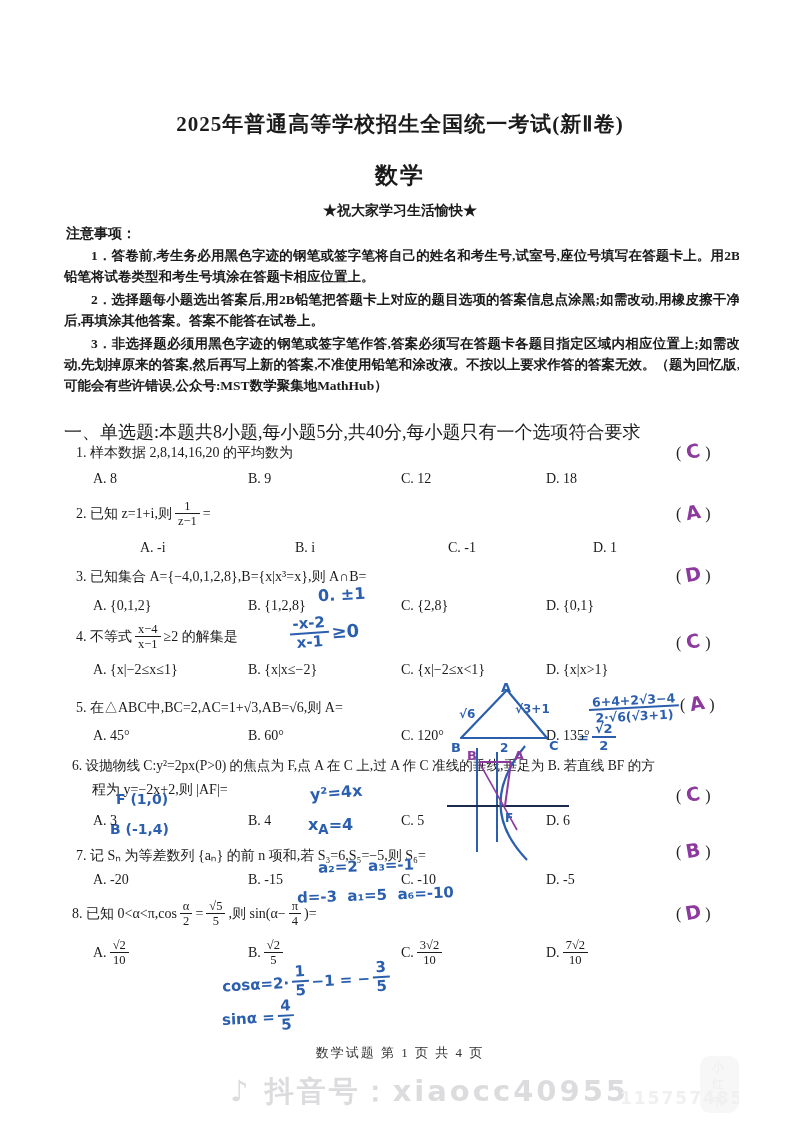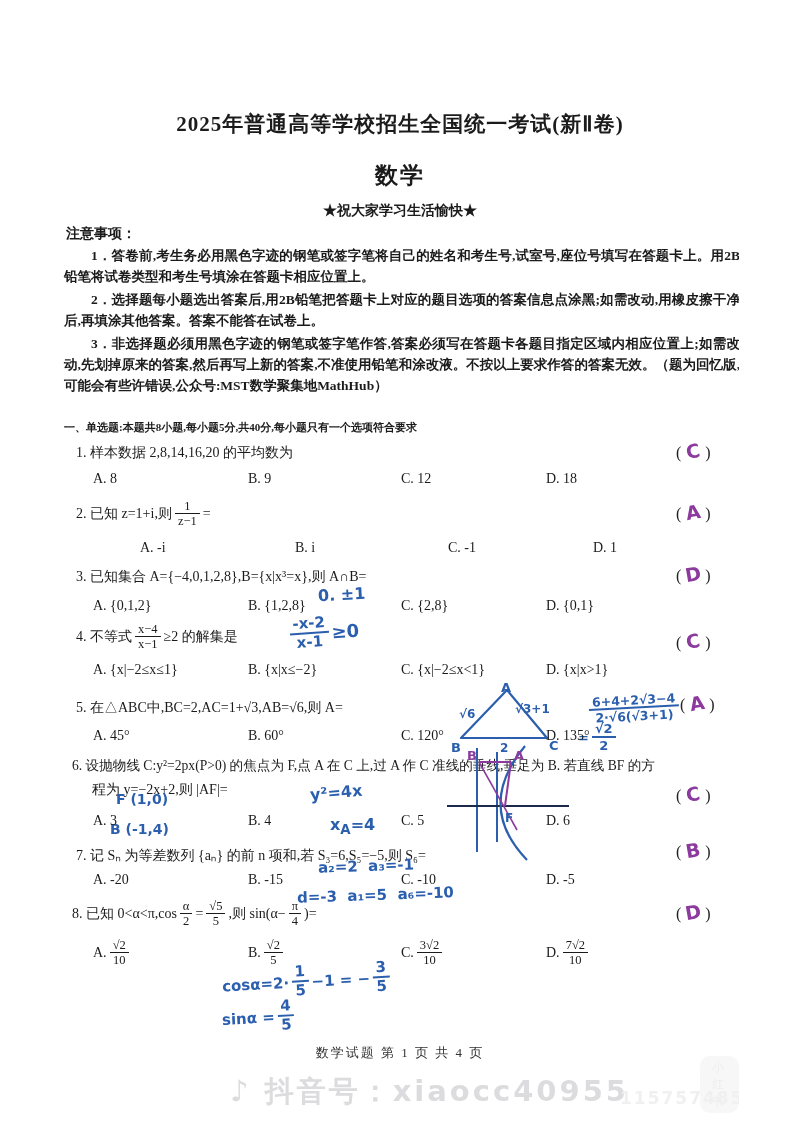--- a/index.html
+++ b/index.html
@@ -5,21 +5,21 @@
   html,body{margin:0;padding:0;background:#ffffff;}
   .page{position:relative;width:739px;height:1132px;background:#ffffff;overflow:hidden;
         font-family:"Liberation Serif", serif;color:#1b1b1b;}
   .abs{position:absolute;}
   .center{left:0;width:800px;text-align:center;}
   .title{font-size:21px;font-weight:700;letter-spacing:1px;}
   .subject{font-size:23px;font-weight:700;letter-spacing:2px;}
   .greeting{font-size:14px;font-weight:700;}
   .noteshead{font-size:14px;font-weight:700;}
   .notep{left:64px;width:676px;font-size:13.5px;line-height:21px;text-align:justify;text-indent:2em;font-weight:600;}
-  .sechead{font-size:11px;font-weight:700;}
+  .sechead{font-size:18px;font-weight:400;}
   .stem{font-size:14px;white-space:nowrap;}
   .flexrow{display:flex;align-items:center;gap:3px;}
   .frac{display:inline-block;text-align:center;vertical-align:middle;font-size:12.5px;line-height:1.15;}
   .frac .fn{display:block;border-bottom:1px solid #1b1b1b;padding:0 3px;}
   .frac .fd{display:block;padding:0 3px;}
   .optrow{left:0;width:800px;height:22px;}
   .o{position:absolute;top:0;font-size:14px;white-space:nowrap;}
   .oa{left:93px;}.ob{left:248px;}.oc{left:401px;}.od{left:546px;}
   .ansmark{font-size:16px;color:#222;white-space:nowrap;}
   .ansmark .ltr{display:inline-block;min-width:18px;text-align:center;color:#8d3a9e;
@@ -130,21 +130,21 @@
     <span class="o oc">C. 120°</span>
     <span class="o od">D. 135°</span>
   </div>
 
   <div class="abs stem" style="left:72px;top:757px;font-size:13.6px;">6. 设抛物线 C:y²=2px(P&gt;0) 的焦点为 F,点 A 在 C 上,过 A 作 C 准线的垂线,垂足为 B. 若直线 BF 的方</div>
   <div class="abs stem" style="left:92px;top:781px;">程为 y=−2x+2,则 |AF|=</div>
   <span class="abs ansmark" style="left:676px;top:783px;">(<span class="ltr">C</span>)</span>
   <span class="abs hw" style="left:116px;top:791px;">F (1,0)</span>
   <span class="abs hw" style="left:110px;top:821px;">B (-1,4)</span>
   <span class="abs hw" style="left:310px;top:783px;font-size:16px;transform:rotate(-5deg);">y²=4x</span>
-  <span class="abs hw" style="left:330px;top:815px;font-size:16px;"><span>x</span><sub>A</sub><span>=4</span></span>
+  <span class="abs hw" style="left:308px;top:815px;font-size:16px;"><span>x</span><sub>A</sub><span>=4</span></span>
   <svg class="abs" style="left:445px;top:742px;" width="128" height="120" viewBox="0 0 128 120">
     <line x1="32" y1="6" x2="32" y2="110" stroke="#2b5fae" stroke-width="2"></line>
     <line x1="52" y1="10" x2="52" y2="100" stroke="#2b5fae" stroke-width="2"></line>
     <line x1="2" y1="64" x2="124" y2="64" stroke="#1b2a4a" stroke-width="2"></line>
     <path d="M 80,4 Q 30,64 82,118" fill="none" stroke="#2b5fae" stroke-width="2.2"></path>
     <line x1="34" y1="20" x2="66" y2="20" stroke="#8d3a9e" stroke-width="2"></line>
     <line x1="66" y1="20" x2="60" y2="64" stroke="#8d3a9e" stroke-width="2"></line>
     <line x1="34" y1="20" x2="72" y2="88" stroke="#8d3a9e" stroke-width="1.6"></line>
     <text x="22" y="18" font-size="13" fill="#8d3a9e">B</text>
     <text x="69" y="18" font-size="13" fill="#8d3a9e">A</text>

